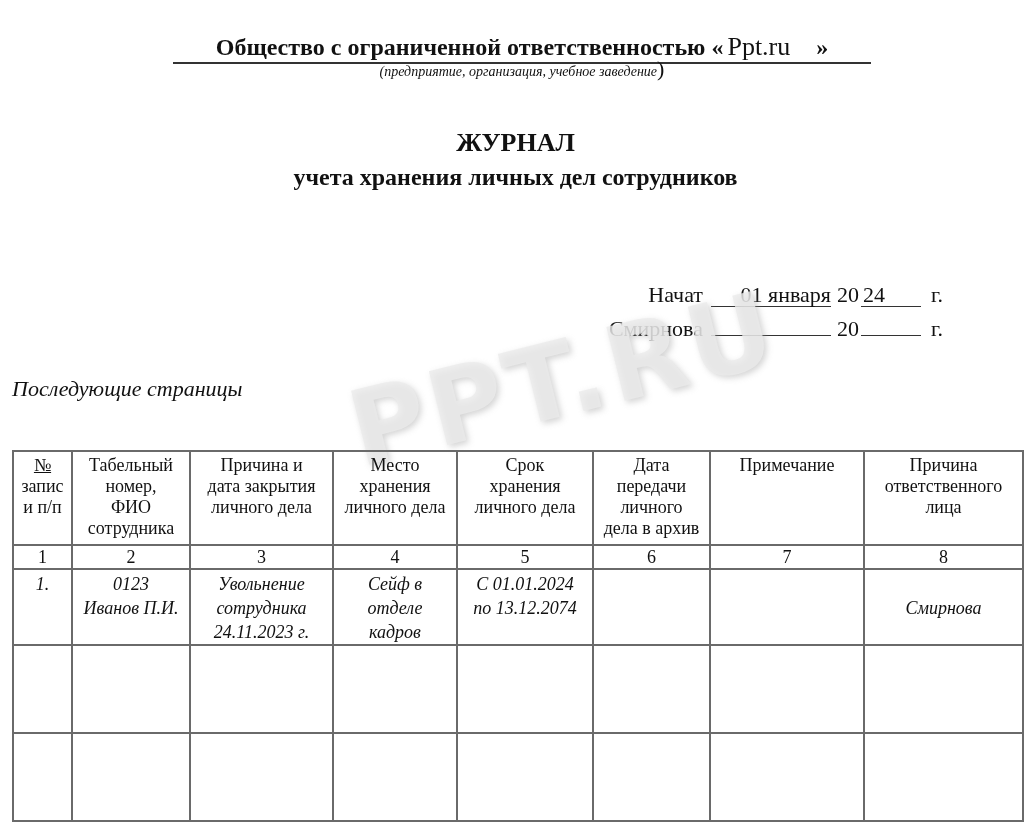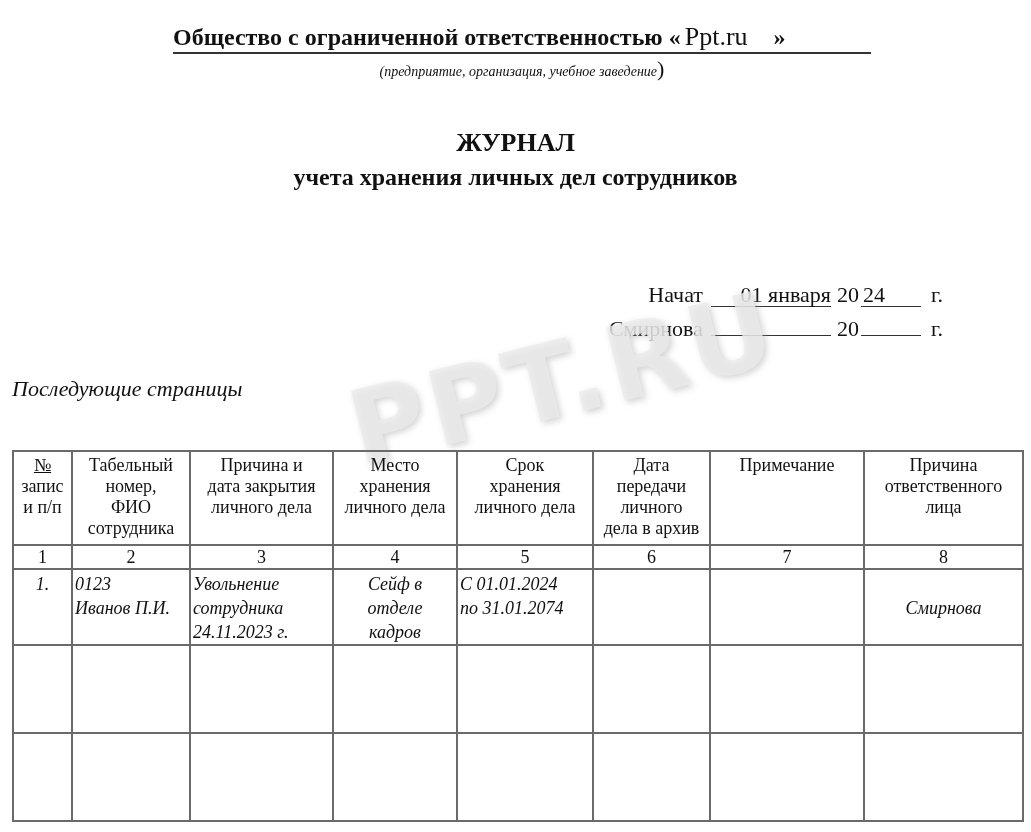--- a/index.html
+++ b/index.html
@@ -1,22 +1,22 @@
 <!DOCTYPE html>
 <html><head>
 <meta charset="utf-8">
 <style>
   html, body { margin: 0; padding: 0; }
   body {
     width: 1031px; height: 832px; background: #ffffff; position: relative; overflow: hidden;
     font-family: "Liberation Serif", "DejaVu Serif", serif; color: #111;
   }
   .org-line {
-    position: absolute; left: 173px; top: 22px; width: 698px; height: 30px;
-    border-bottom: 2px solid #333; text-align: left;
+    position: absolute; left: 173px; top: 32px; width: 698px; height: 30px;
+    border-bottom: 2px solid #333; text-align: center;
   }
   .org-name { font-weight: bold; font-size: 24px; letter-spacing: 0px; }
   .org-brand { font-size: 26px; font-weight: normal; }
   .org-quote { font-size: 24px; font-weight: bold; }
   .org-caption {
     position: absolute; left: 173px; top: 56px; width: 698px; text-align: center;
     font-style: italic; font-size: 14px;
   }
   .org-caption .paren { font-style: normal; font-size: 22px; }
   .title {
@@ -51,21 +51,21 @@
     table-layout: fixed; width: 1010px; font-size: 18px;
   }
   td, th {
     border: 2px solid #6a6a6a; padding: 0 2px; vertical-align: top; font-weight: normal;
     line-height: 21px; text-align: center;
   }
   th { height: 89px; padding-top: 3px; }
   tr.nums td { height: 21px; line-height: 22px; vertical-align: middle; }
   tr.row1 td { height: 71px; font-style: italic; padding-top: 2px; line-height: 24px; }
   tr.blank td { height: 86px; }
-  td.left { text-align: left; }
+  td.left { text-align: center; }
   td.mid { vertical-align: middle; }
   .cell-line { display: block; }
 </style>
 </head>
 <body>
 
 <div class="org-line">
   <span class="org-name">Общество с ограниченной ответственностью «</span>
   <span class="org-brand">Ppt.ru</span>
   <span class="org-quote" style="margin-left:22px">»</span>
@@ -173,21 +173,21 @@
       <span class="cell-line">сотрудника</span>
       <span class="cell-line">24.11.2023 г.</span>
     </td>
     <td>
       <span class="cell-line">Сейф в</span>
       <span class="cell-line">отделе</span>
       <span class="cell-line">кадров</span>
     </td>
     <td class="left">
       <span class="cell-line">С 01.01.2024</span>
-      <span class="cell-line">по 31.01.2074</span>
+      <span class="cell-line">по 13.12.2074</span>
     </td>
     <td></td>
     <td></td>
     <td class="mid">Смирнова</td>
   </tr>
   <tr class="blank">
     <td></td>
         <td></td>
     <td></td>
         <td></td>

